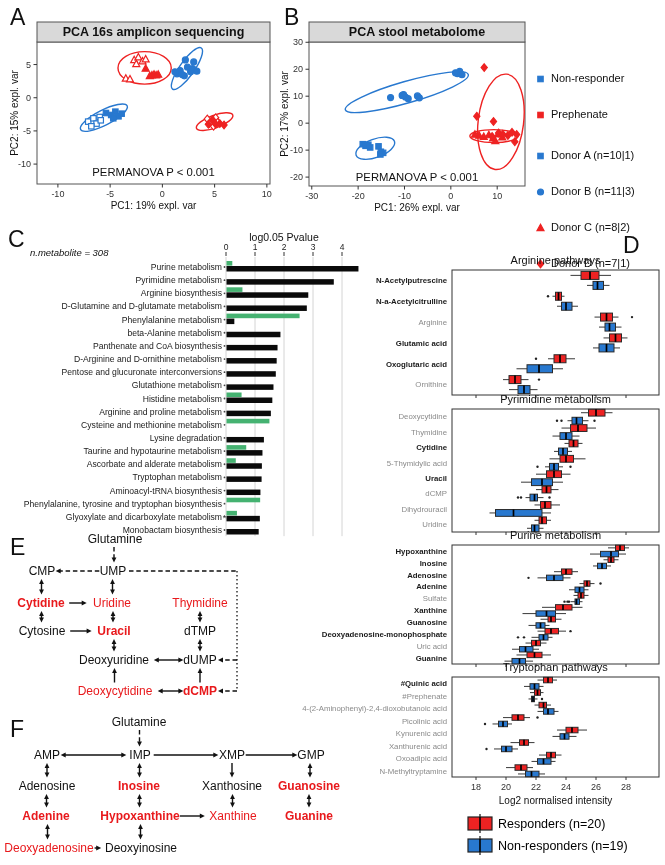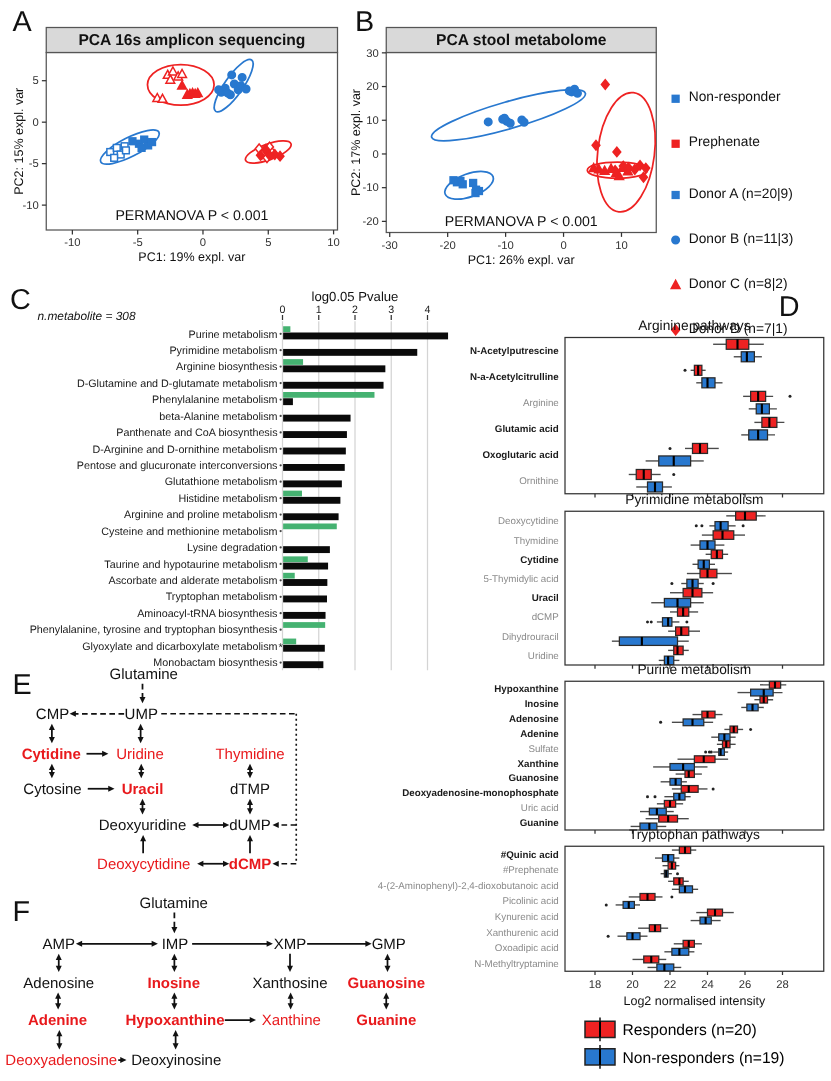--- a/index.html
+++ b/index.html
@@ -185,21 +185,21 @@
           <svg width="13" height="13">
             <rect x="3.8" y="4.3" width="5.4" height="5.4" fill="#ee2222" stroke="#ee2222" stroke-width="1.2"></rect>
           </svg>
           <span>Prephenate</span>
         </div>
         <div class="lgap"></div>
         <div class="litem">
           <svg width="13" height="13">
             <rect x="3.8" y="4.3" width="5.4" height="5.4" fill="#2878cf" stroke="#2878cf" stroke-width="1.2"></rect>
           </svg>
-          <span>Donor A (n=20|9)</span>
+          <span>Donor A (n=10|1)</span>
         </div>
         <div class="litem">
           <svg width="13" height="13">
             <circle cx="6.5" cy="7" r="3" fill="#2878cf" stroke="#2878cf" stroke-width="1.2"></circle>
           </svg>
           <span>Donor B (n=11|3)</span>
         </div>
         <div class="litem">
           <svg width="13" height="13">
             <polygon points="6.5,3.3 3,9.7 10,9.7" fill="#ee2222" stroke="#ee2222" stroke-width="1.2"></polygon>

